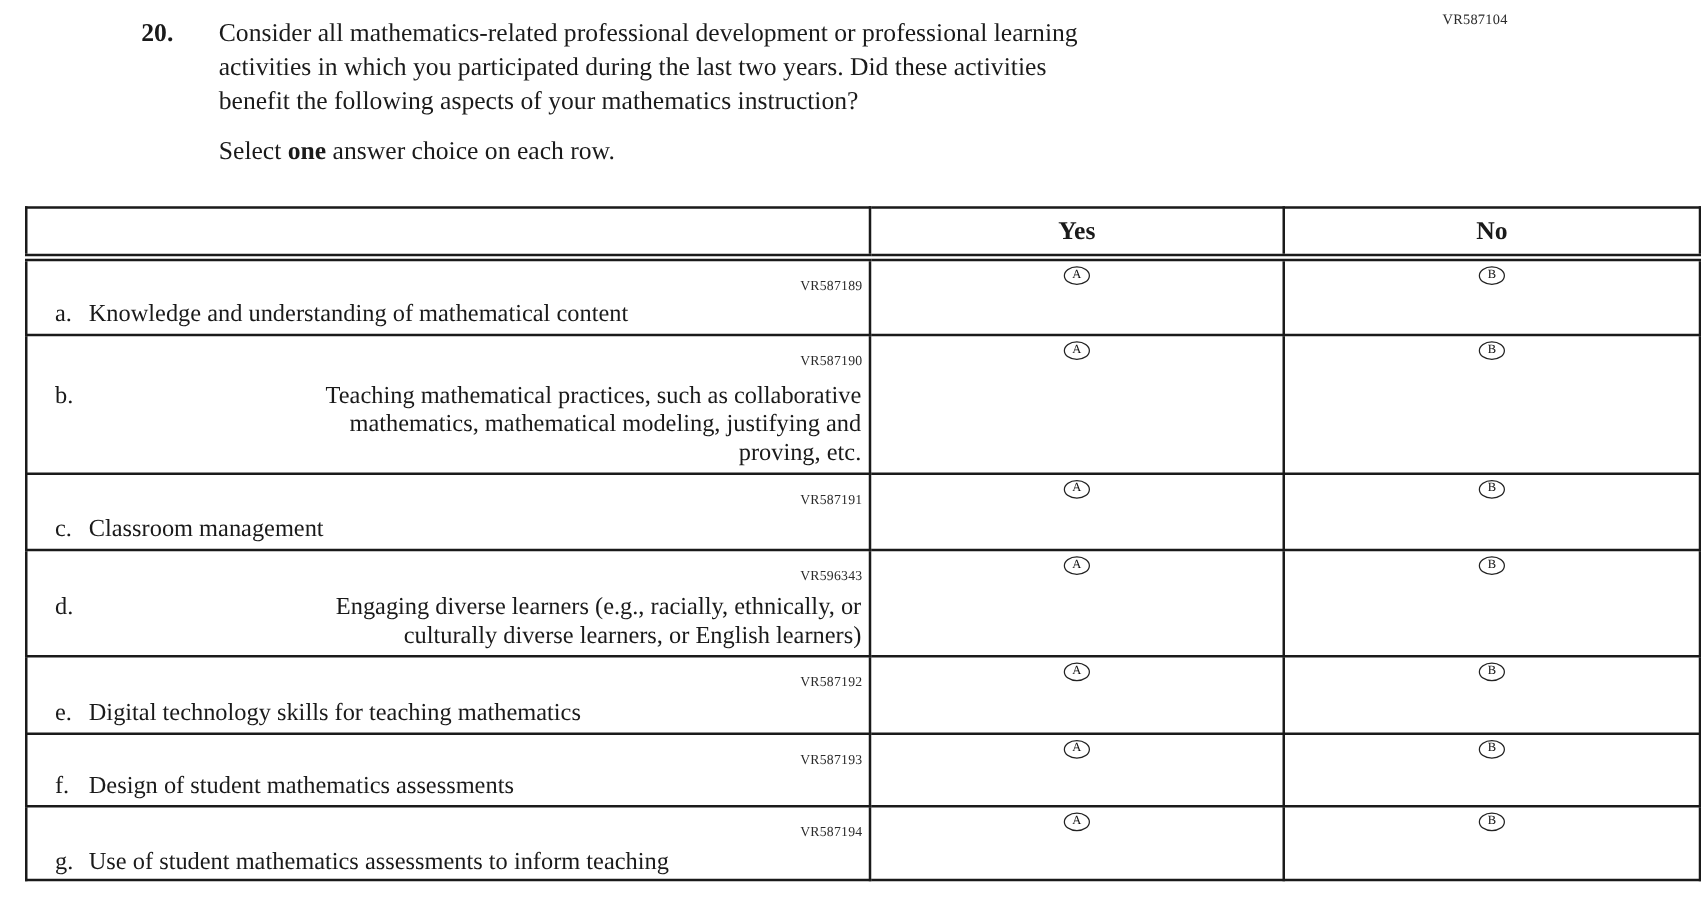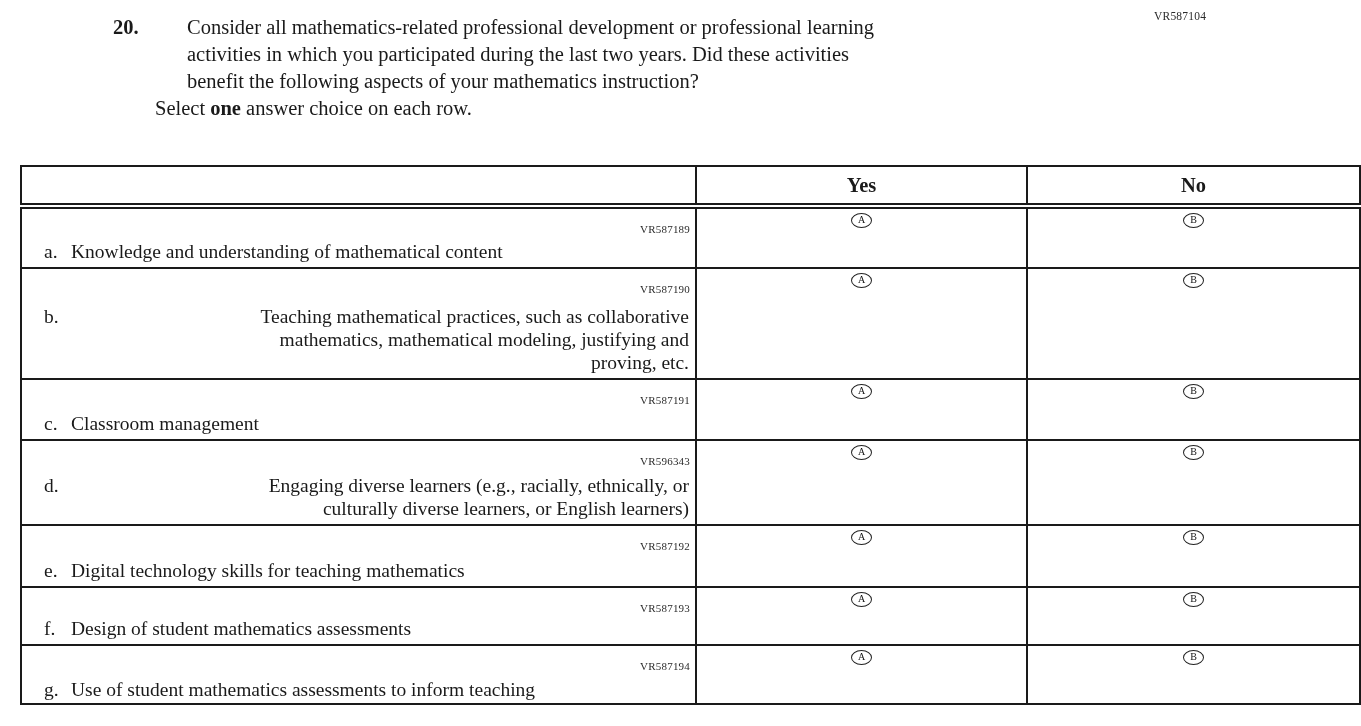--- a/index.html
+++ b/index.html
@@ -15,29 +15,29 @@
 
   
   .page-code {
     position: absolute; top: 10px; left: 1154px;
     font-size: 11.5px; letter-spacing: 0.2px; color: #2b2b2b;
   }
 
   
   .question {
     position: absolute; top: 14px; left: 113px;
-    display: flex; align-items: flex-start;
+    display: flex; align-items: flex-start; gap: 20px;
   }
   .q-number {
     font-weight: bold; font-size: 20.5px; line-height: 27px;
     width: 42px; flex: none;
   }
   .q-body { font-size: 20.5px; }
-  .q-line { line-height: 27px; white-space: nowrap; margin-left: 32px; }
-  .q-instruction { line-height: 27px; }
+  .q-line { line-height: 27px; white-space: nowrap; }
+  .q-instruction { margin-top: 13px; line-height: 27px; }
   .q-instruction b { font-weight: bold; }
 
   
   table.grid {
     position: absolute; top: 165px; left: 20px;
     width: 1339px;
     border-collapse: collapse;
     table-layout: fixed;
   }
   table.grid col.c1 { width: 675px; }

